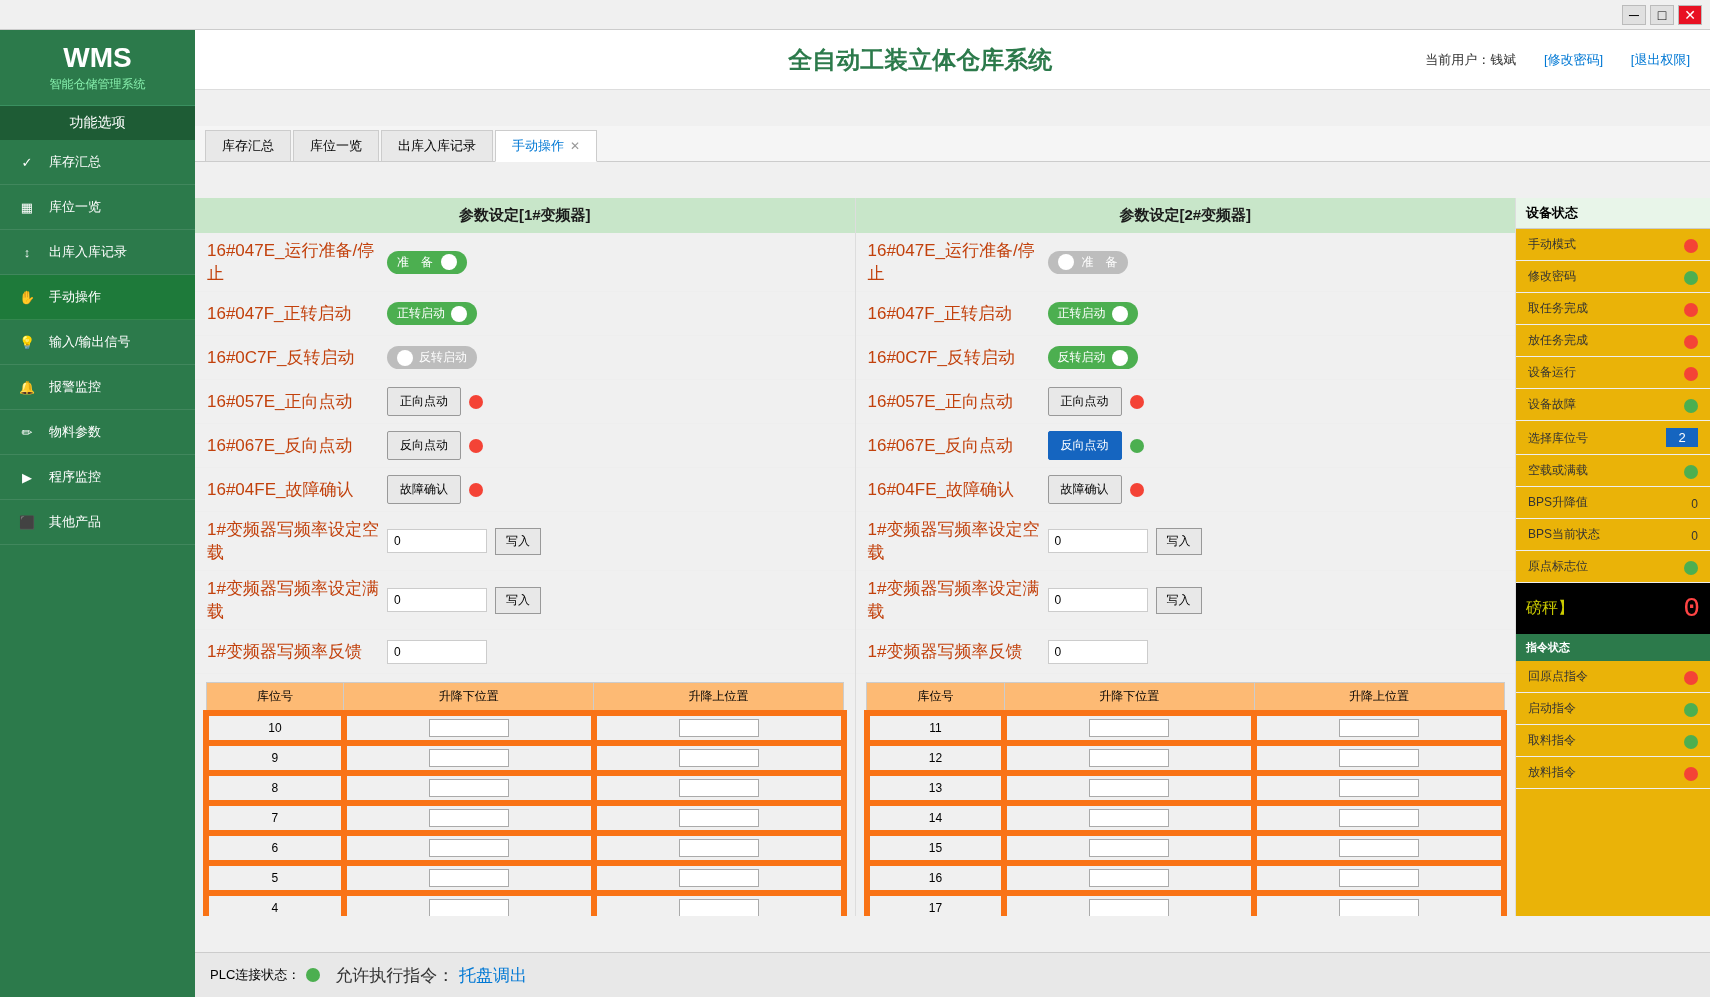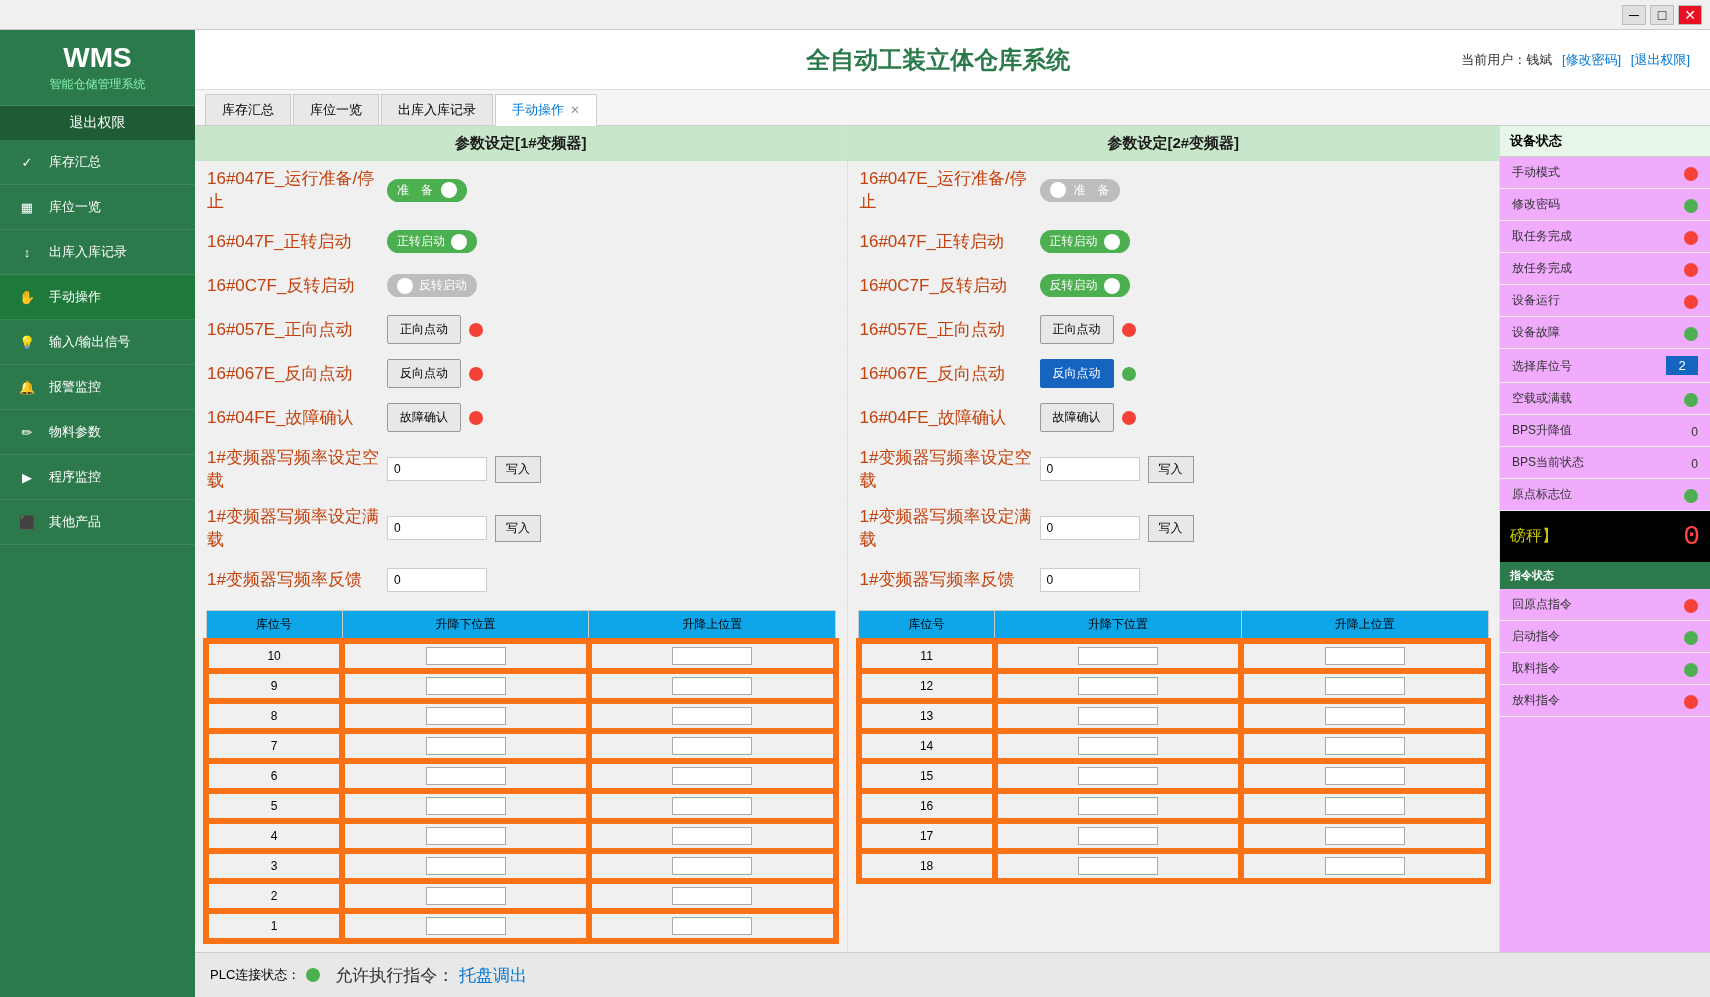--- a/index.html
+++ b/index.html
@@ -18,36 +18,36 @@
     .sidebar-header { padding: 12px 10px; text-align: center; border-bottom: 1px solid #3a9060; }
     .sidebar-logo { font-size: 28px; font-weight: bold; color: white; }
     .sidebar-subtitle { font-size: 12px; color: #86efac; margin-top: 2px; }
     .sidebar-section-title { background: #1e5c35; color: white; text-align: center; padding: 8px; font-size: 14px; }
     .sidebar-item { display: flex; align-items: center; padding: 10px 15px; color: white; cursor: pointer; border-bottom: 1px solid rgba(255,255,255,0.1); }
     .sidebar-item.active { background: #1e7a3a; }
     .sidebar-item-icon { width: 24px; height: 24px; margin-right: 10px; display: flex; align-items: center; justify-content: center; }
     .sidebar-item-label { font-size: 13px; }
 
     
-    .content-area { flex: 1; display: flex; flex-direction: column; overflow: hidden; }
+    .content-area { flex: 1; display: flex; flex-direction: column; overflow: hidden; gap: 36px; }
     .app-header { height: 60px; background: white; display: flex; align-items: center; justify-content: space-between; padding: 0 20px; border-bottom: 1px solid #ddd; }
     .app-title { font-size: 24px; color: #2c7a4b; font-weight: bold; flex: 1; text-align: center; }
     .user-info { font-size: 13px; color: #333; white-space: nowrap; }
-    .user-info a { color: #0078d4; cursor: pointer; text-decoration: none; margin-left: 6px; }
+    .user-info a { color: #0078d4; cursor: pointer; text-decoration: none; margin-left: 24px; }
 
     
     .tab-bar { display: flex; background: #f5f5f5; border-bottom: 1px solid #ccc; padding: 0 10px; height: 36px; align-items: flex-end; }
     .tab { padding: 6px 16px; cursor: pointer; border: 1px solid #ccc; border-bottom: none; margin-right: 2px; background: #e8e8e8; font-size: 13px; display: flex; align-items: center; gap: 6px; }
     .tab.active { background: white; color: #0078d4; border-bottom: 1px solid white; margin-bottom: -1px; }
     .tab-close { color: #999; font-size: 12px; cursor: pointer; }
 
     
     .content-main { flex: 1; display: flex; overflow: hidden; }
     .params-area { flex: 1; overflow-y: auto; padding: 0; display: flex; flex-direction: column; }
-    .status-panel { width: 211px; background: #f0abfc; border-left: 1px solid #ddd; overflow-y: auto; }
+    .status-panel { width: 195px; background: #eab308; border-left: 1px solid #ddd; overflow-y: auto; }
 
     
     .section-header { background: #c8e6c9; text-align: center; padding: 8px; font-size: 15px; font-weight: bold; color: #1a1a1a; }
     .params-col { flex: 1; border-right: 1px solid #ddd; }
     .params-col:last-child { border-right: none; }
 
     
     .param-row { display: flex; align-items: center; padding: 6px 12px; border-bottom: 1px solid #eee; min-height: 44px; }
     .param-label { flex: 0 0 180px; font-size: 17px; color: #c2410c; }
     .param-control { flex: 1; display: flex; align-items: center; gap: 8px; }
@@ -66,21 +66,21 @@
     .status-dot { width: 14px; height: 14px; border-radius: 50%; display: inline-block; flex-shrink: 0; }
     .dot-red { background: #f44336; }
     .dot-green { background: #4caf50; }
 
     
     .param-input { width: 100px; border: 1px solid #ccc; padding: 4px 6px; font-size: 12px; }
     .btn-write { padding: 4px 10px; background: #e8e8e8; border: 1px solid #999; cursor: pointer; font-size: 12px; }
 
     
     .position-table { width: 100%; border-collapse: collapse; font-size: 12px; }
-    .position-table th { background: #0ea5e9; border: 1px solid #ccc; padding: 5px 8px; text-align: center; font-weight: normal; }
+    .position-table th { background: #fdba74; border: 1px solid #ccc; padding: 5px 8px; text-align: center; font-weight: normal; }
     .position-table td { border: 6px solid #f97316; padding: 3px 5px; text-align: center; }
     .position-table td input { width: 80px; border: 1px solid #aaa; padding: 2px 4px; font-size: 11px; }
 
     
     .bottom-bar { height: 45px; background: #e8e8e8; display: flex; align-items: center; padding: 0 15px; border-top: 1px solid #ccc; gap: 15px; }
     .plc-status { display: flex; align-items: center; gap: 6px; font-size: 13px; }
     .cmd-info { font-size: 17px; color: #333; }
     .cmd-link { color: #0078d4; cursor: pointer; }
     .save-btn-area { display: flex; justify-content: center; padding: 10px; }
     .save-btn { padding: 8px 30px; background: #e8e8e8; border: 1px solid #999; cursor: pointer; font-size: 14px; }
@@ -110,21 +110,21 @@
     <button class="title-bar-btn close">✕</button>
   </div>
 
   <div class="main-layout">
 
     <div class="sidebar">
       <div class="sidebar-header">
         <div class="sidebar-logo">WMS</div>
         <div class="sidebar-subtitle">智能仓储管理系统</div>
       </div>
-      <div class="sidebar-section-title">退出权限</div>
+      <div class="sidebar-section-title">功能选项</div>
 
       <div class="sidebar-item">
         <span class="sidebar-item-icon">✓</span>
         <span class="sidebar-item-label">库存汇总</span>
       </div>
       <div class="sidebar-item">
         <span class="sidebar-item-icon">▦</span>
         <span class="sidebar-item-label">库位一览</span>
       </div>
       <div class="sidebar-item">

